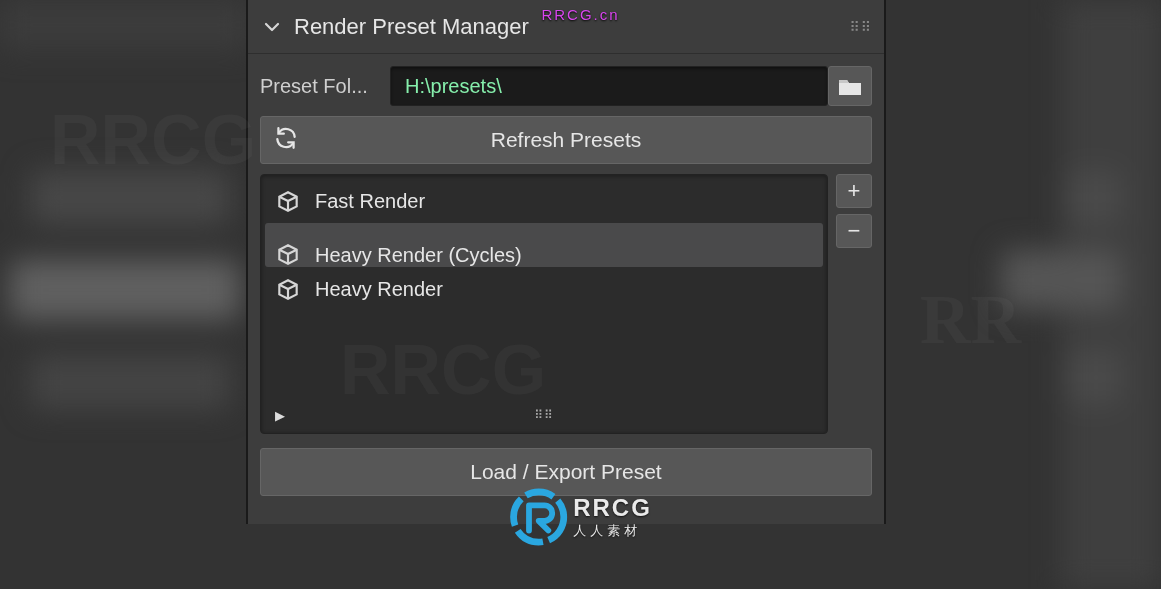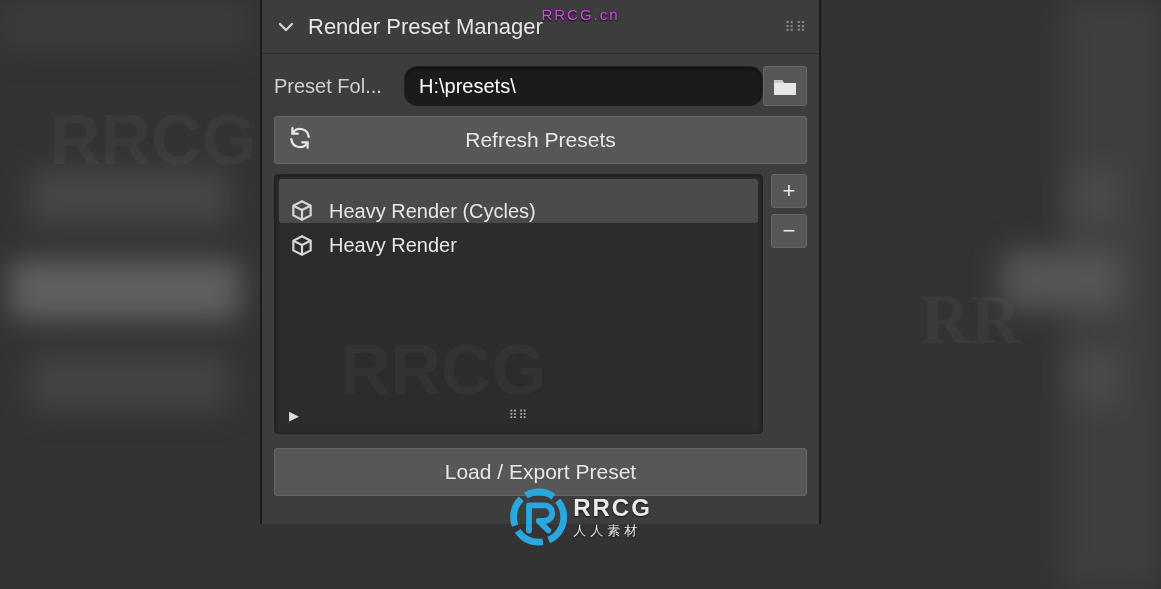--- a/index.html
+++ b/index.html
@@ -42,22 +42,22 @@
     .blur-right-strip {
       position: absolute;
       right: 0; top: 0;
       width: 100px; height: 589px;
       background: #3f3f3f;
     }
 
     .panel {
       position: absolute;
       top: 0;
-      left: 260px;
-      width: 561px;
+      left: 246px;
+      width: 640px;
       background: #3d3d3d;
       border-left: 2px solid #1a1a1a;
       border-right: 2px solid #1a1a1a;
       z-index: 2;
       padding-bottom: 10px;
     }
 
     .panel-header {
       display: flex;
       align-items: center;
@@ -98,22 +98,22 @@
       color: #cfcfcf;
       white-space: nowrap;
       overflow: hidden;
       text-overflow: ellipsis;
     }
     .text-input {
       flex: 1;
       height: 40px;
       background: #1b1b1b;
       border: 1px solid #222;
-      border-radius: 13px;
-      color: #ffffff;
+      border-radius: 3px;
+      color: #86efac;
       font-size: 20px;
       padding: 5px 14px;
       box-shadow: inset 0 2px 3px rgba(0,0,0,0.4);
     }
     .icon-btn {
       width: 44px; height: 40px;
       background: #575757;
       border: 1px solid #666;
       border-radius: 3px;
       display: inline-flex;
@@ -312,20 +312,28 @@
             <path d="M4 13 A8 8 0 0 0 18.5 17"></path>
             <polyline points="19,21 19,16 14,16"></polyline>
           </svg>
         </span>
         <span>Refresh Presets</span>
       </div>
     </div>
 
     <div class="list-wrap">
       <div class="list-box">
+        <div class="list-item">
+          <svg class="cube-icon" viewBox="0 0 24 24">
+              <path d="M4 8 L12 4 L20 8 L20 17 L12 21 L4 17 Z"></path>
+              <path d="M4 8 L12 12 L20 8"></path>
+              <path d="M12 12 L12 21"></path>
+            </svg>
+          <span>Fast Render</span>
+        </div>
         <div class="list-item selected">
           <svg class="cube-icon" viewBox="0 0 24 24">
               <path d="M4 8 L12 4 L20 8 L20 17 L12 21 L4 17 Z"></path>
               <path d="M4 8 L12 12 L20 8"></path>
               <path d="M12 12 L12 21"></path>
             </svg>
           <span>Heavy Render (Cycles)</span>
         </div>
         <div class="list-item">
           <svg class="cube-icon" viewBox="0 0 24 24">

